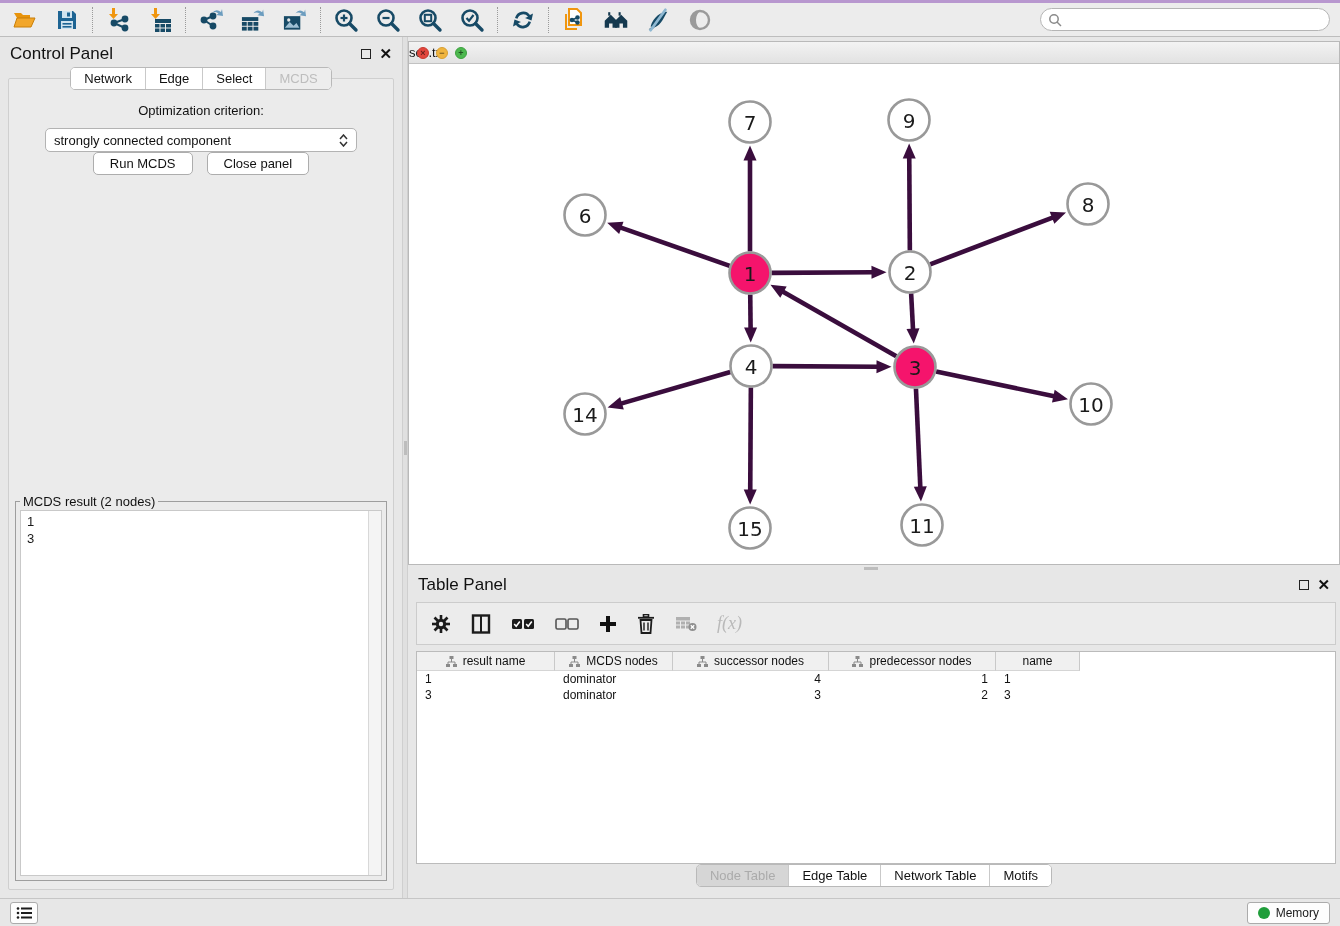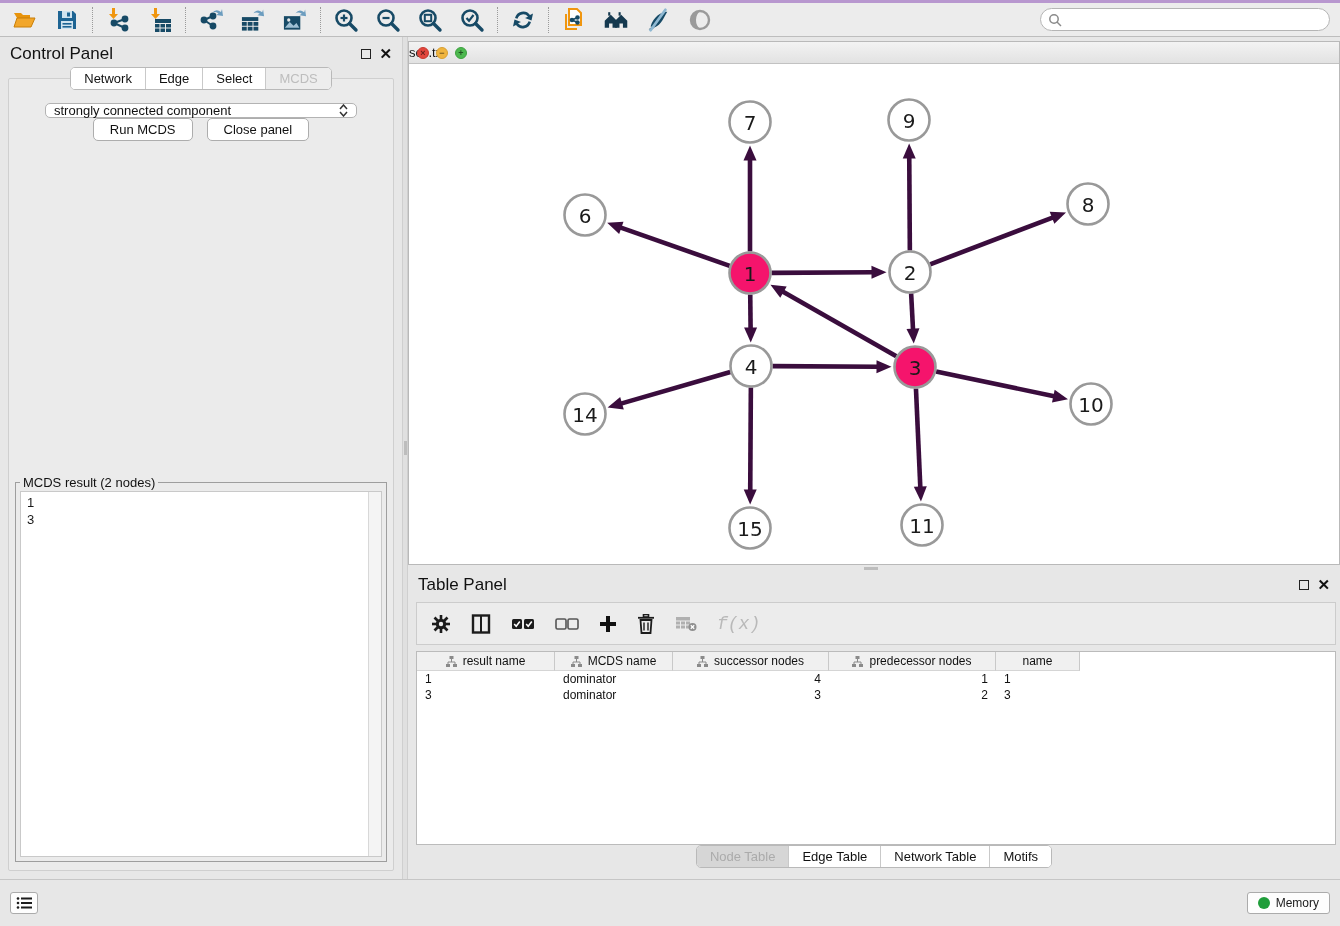--- a/index.html
+++ b/index.html
@@ -38,21 +38,21 @@
 
   .seg-tabs { display:flex; border:1px solid #b9b9b9; border-radius:5px; overflow:hidden; background:#fff; }
   .seg-tab { padding:3px 13px; font-size:13px; background:#fff; color:#111; border-right:1px solid #c9c9c9; cursor:pointer; white-space:nowrap; }
   .seg-tab:last-child { border-right:none; }
   .seg-tab.selected { background:#ededed; color:#bdbdbd; }
   .seg-tab.selected-dark { background:#d6d6d6; color:#ababab; }
 
   #cp-tabs-row { display:flex; justify-content:center; position:relative; z-index:2; }
   #cp-content { margin:-12px 8px 8px 8px; flex:1; border:1px solid #cfcfcf; border-radius:2px; background:#ebebeb; padding-top:24px; display:flex; flex-direction:column; }
   #opt-label { text-align:center; font-size:13px; color:#111; margin-bottom:10px; }
-  #criterion-select { margin:0 36px; height:15px; background:#fff; border:1px solid #b3b3b3; border-radius:5px; display:flex; align-items:center; padding:3px 8px; cursor:pointer; position:relative; }
+  #criterion-select { margin:0 36px; height:24px; background:#fff; border:1px solid #b3b3b3; border-radius:5px; display:flex; align-items:center; padding:3px 8px; cursor:pointer; position:relative; }
   #criterion-select .sel-text { font-size:13px; color:#111; }
   #criterion-select .chevrons { margin-left:auto; display:flex; flex-direction:column; gap:1px; }
   #cp-buttons { display:flex; justify-content:center; gap:14px; }
   .mac-btn { background:#fff; border:1px solid #adadad; border-radius:5px; padding:3px 16px; font-size:13px; color:#111; cursor:pointer; font-family:"Liberation Sans", sans-serif; }
 
   #mcds-group { margin:auto 6px 8px 6px; height:380px; border:1px solid #9e9e9e; background:#ebebeb; padding:8px; position:relative; }
   #mcds-legend { position:absolute; top:-8px; left:4px; background:#ebebeb; padding:0 3px; font-size:13px; color:#111; }
   #mcds-list-wrap { position:absolute; inset:8px 4px 4px 4px; background:#fff; border:1px solid #c9c9c9; display:flex; }
   #mcds-list { flex:1; padding:2px 6px; font-size:13px; line-height:17px; overflow:hidden; }
   #mcds-scroll { width:13px; background:#f4f4f4; border-left:1px solid #d8d8d8; }
@@ -76,32 +76,32 @@
 
   
   #h-splitter { height:7px; background:#e7e7e7; position:relative; cursor:row-resize; }
   #h-splitter .grip { position:absolute; left:456px; top:2px; width:14px; height:3px; background:#bdbdbd; }
 
   
   #table-panel { flex:1; background:#e7e7e7; display:flex; flex-direction:column; min-height:0; }
   #tp-toolbar { margin:4px 4px 0 8px; height:43px; background:#ececec; border:1px solid #cccccc; display:flex; align-items:center; gap:20px; padding:0 14px; }
   .tp-icon { display:flex; align-items:center; justify-content:center; cursor:pointer; }
   .tp-icon.disabled { cursor:default; }
-  #fx-label { font-family:Liberation Mono, monospace; font-style:italic; font-size:18px; color:#b9b9b9; }
+  #fx-label { font-family:Liberation Serif, serif; font-style:italic; font-size:18px; color:#b9b9b9; }
 
   #node-table { margin:6px 4px 0 8px; flex:1; background:#fff; border:1px solid #bbbbbb; overflow:hidden; position:relative; }
   #table-header { display:flex; height:19px; }
   .th-cell { background:#f0f0f0; border-right:1px solid #c9c9c9; border-bottom:1px solid #d5d5d5; display:flex; align-items:center; justify-content:center; gap:6px; font-size:12px; color:#111; }
   .table-row { display:flex; height:16px; align-items:center; font-size:12px; color:#111; }
   .td-cell { padding:0 8px; white-space:nowrap; overflow:hidden; }
 
   #tp-tabs-row { height:34px; display:flex; justify-content:center; align-items:flex-start; }
 
   
-  #status-bar { height:47px; background:#e7e7e7; border-top:1px solid #c6c6c6; display:flex; align-items:center; padding:0 10px; }
+  #status-bar { height:28px; background:#e7e7e7; border-top:1px solid #c6c6c6; display:flex; align-items:center; padding:0 10px; }
   #tasks-button { width:28px; height:22px; background:#fdfdfd; border:1px solid #ababab; border-radius:3px; display:flex; align-items:center; justify-content:center; cursor:pointer; }
   #memory-button { margin-left:auto; height:22px; background:#fdfdfd; border:1px solid #ababab; border-radius:3px; display:flex; align-items:center; gap:6px; padding:0 10px; font-size:12px; cursor:pointer; }
   #memory-dot { width:12px; height:12px; border-radius:50%; background:#1f9d3a; }
 
   svg { display:block; }
 </style>
 </head>
 <body>
 
 <div id="app">
@@ -295,20 +295,21 @@
       </div>
       <div id="cp-tabs-row">
         <div class="seg-tabs" id="cp-tabs">
             <div class="seg-tab">Network</div>
             <div class="seg-tab">Edge</div>
             <div class="seg-tab">Select</div>
             <div class="seg-tab selected">MCDS</div>
           </div>
       </div>
       <div id="cp-content">
+        <div id="opt-label">Optimization criterion:</div>
         <div id="criterion-select">
           <span class="sel-text">strongly connected component</span>
           <span class="chevrons">
             <svg width="9" height="6" viewBox="0 0 9 6">
                 <path d="M1 5 L4.5 1 L8 5" fill="none" stroke="#333" stroke-width="1.5"></path>
               </svg>
             <svg width="9" height="6" viewBox="0 0 9 6">
                 <path d="M1 1 L4.5 5 L8 1" fill="none" stroke="#333" stroke-width="1.5"></path>
               </svg>
           </span>
@@ -496,21 +497,21 @@
               </div>
               <div class="th-cell" style="width: 118px;">
                 <svg width="11" height="11" viewBox="0 0 11 11">
                   <g fill="#8a8a8a">
                     <rect x="3.5" y="0" width="4" height="3"></rect>
                     <rect x="0" y="8" width="4" height="3"></rect>
                     <rect x="7" y="8" width="4" height="3"></rect>
                   </g>
                   <path d="M5.5 3 v3 M2 8 V6 h7 v2" stroke="#8a8a8a" fill="none" stroke-width="1"></path>
                 </svg>
-                <span>MCDS name</span>
+                <span>MCDS nodes</span>
               </div>
               <div class="th-cell" style="width: 156px;">
                 <svg width="11" height="11" viewBox="0 0 11 11">
                   <g fill="#8a8a8a">
                     <rect x="3.5" y="0" width="4" height="3"></rect>
                     <rect x="0" y="8" width="4" height="3"></rect>
                     <rect x="7" y="8" width="4" height="3"></rect>
                   </g>
                   <path d="M5.5 3 v3 M2 8 V6 h7 v2" stroke="#8a8a8a" fill="none" stroke-width="1"></path>
                 </svg>

